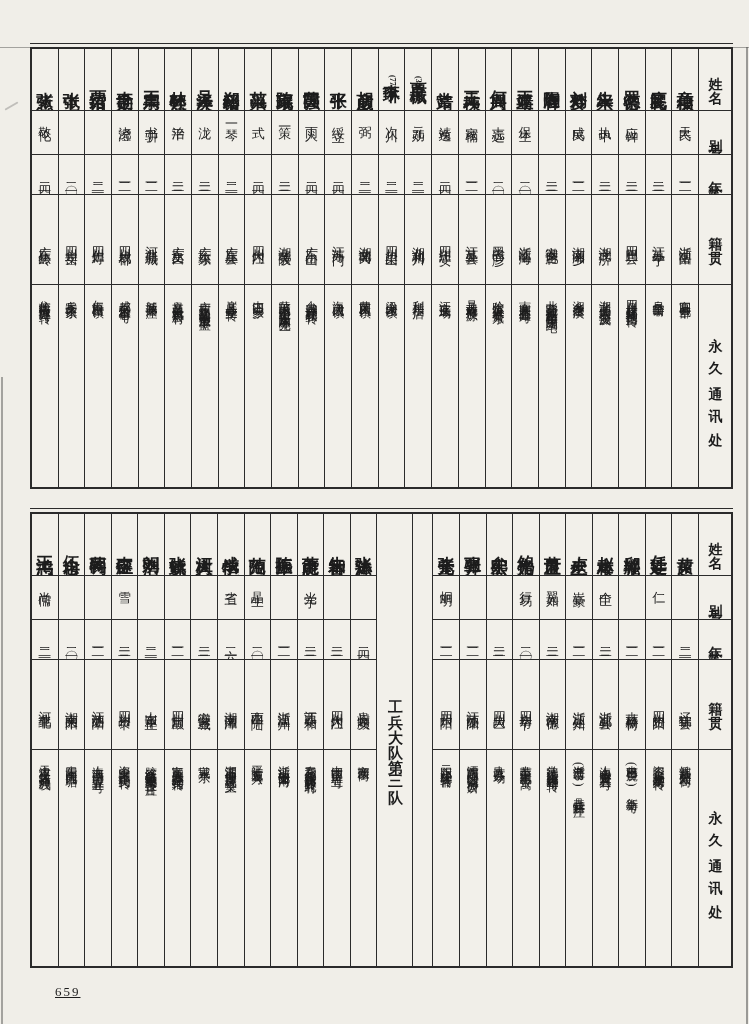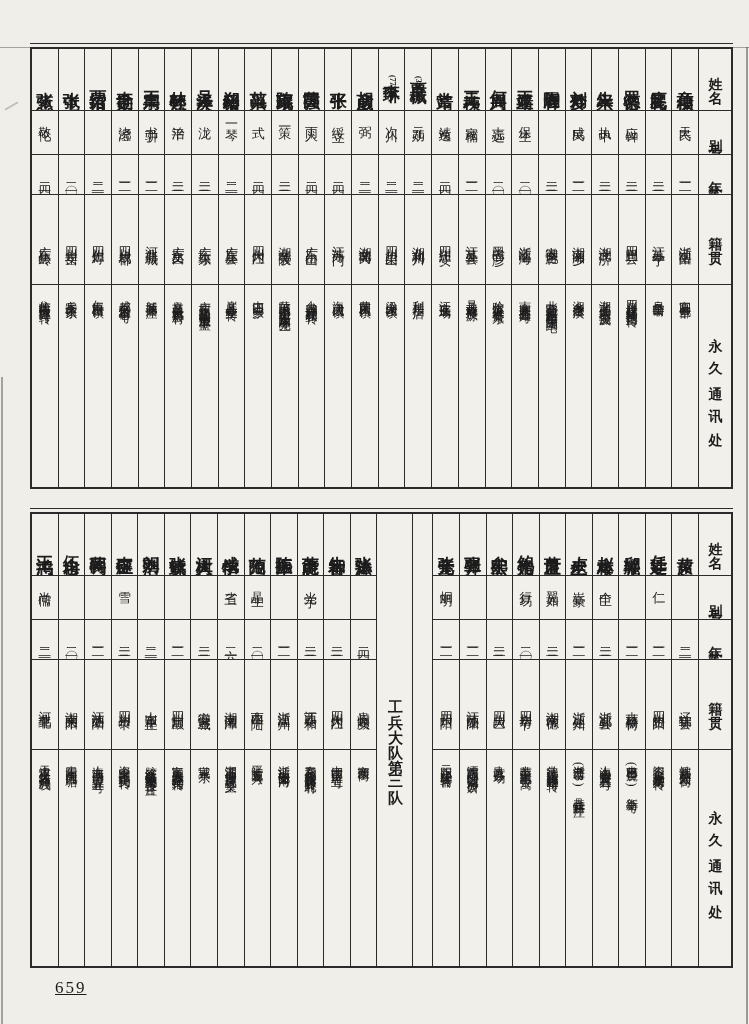--- a/index.html
+++ b/index.html
@@ -66,21 +66,21 @@
 
   
   .section-cell{
     flex:1;border-bottom:none;
     writing-mode:vertical-rl;text-orientation:upright;
     display:flex;align-items:center;justify-content:center;
     font-size:15px;font-weight:600;letter-spacing:15px;
   }
 
   
-  .page-number{margin:10px 0 0 55px;font-size:17px;letter-spacing:2px;text-decoration:underline;}
+  .page-number{margin:16px 0 0 55px;font-size:13px;letter-spacing:2px;text-decoration:underline;}
 
   
   .artifact{position:absolute;background:#444;}
   .tick{width:15px;height:2px;opacity:.28;transform:rotate(-62deg);border-radius:2px;}
   .edge-top{left:0;top:0;width:749px;height:1px;opacity:.45;}
   .edge-right{right:1px;top:0;width:2px;height:1024px;opacity:.5;}
   .edge-left{left:1px;top:330px;width:2px;height:694px;opacity:.45;}
 </style>
 </head>
 <body>

